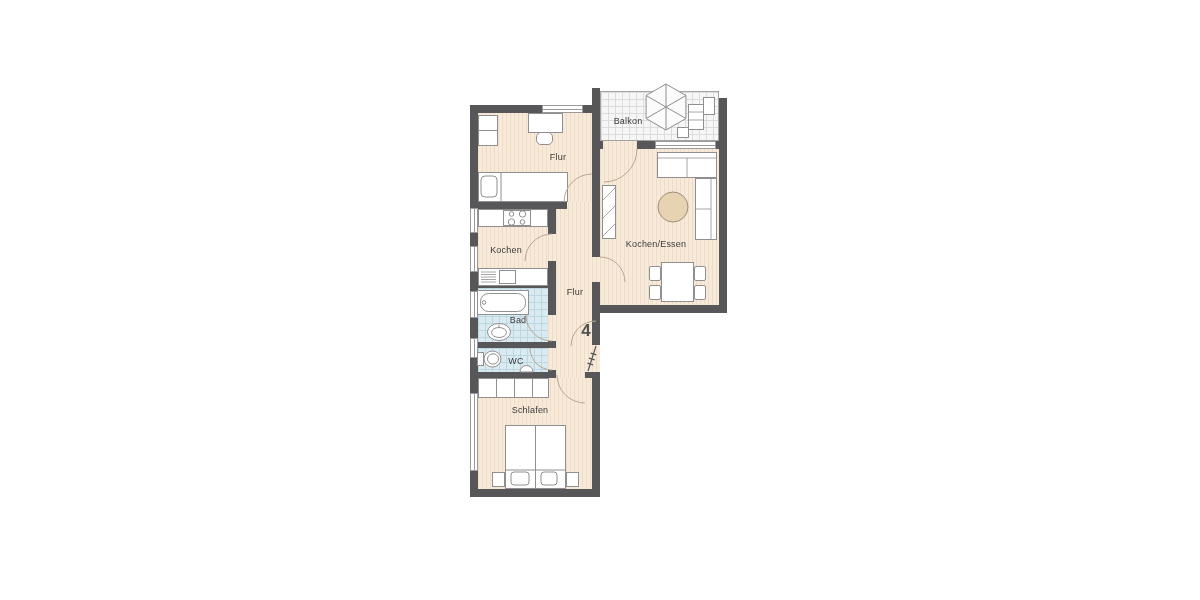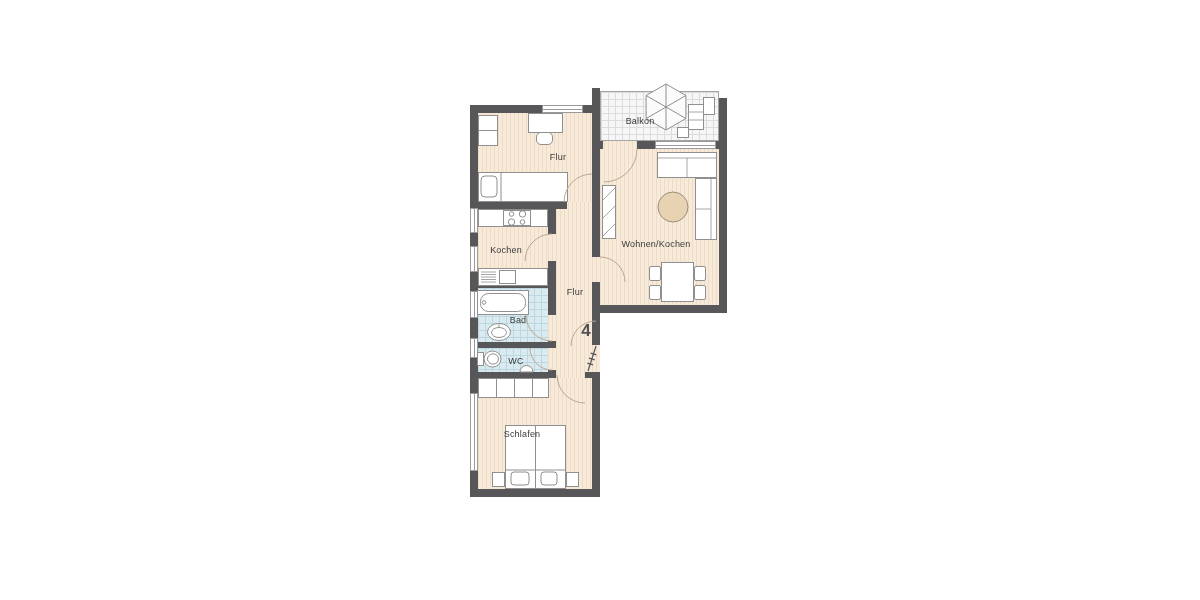--- a/index.html
+++ b/index.html
@@ -190,19 +190,19 @@
     <g stroke="#8f8f8f" stroke-width="0.8">
       <line x1="219" y1="24" x2="233" y2="24"></line>
       <line x1="219" y1="32" x2="233" y2="32"></line>
     </g>
   </svg>
 
   <span class="lbl" style="left:88px;top:69px;">Flur</span>
   <span class="lbl" style="left:36px;top:162px;">Kochen</span>
   <span class="lbl" style="left:48px;top:232px;">Bad</span>
   <span class="lbl" style="left:46px;top:265px;margin-top:8px;">WC</span>
-  <span class="lbl" style="left:52px;top:322px;margin-top:24px;">Schlafen</span>
+  <span class="lbl" style="left:60px;top:322px;">Schlafen</span>
   <span class="lbl" style="left:105px;top:204px;">Flur</span>
-  <span class="lbl" style="left:186px;top:156px;">Wohnen/Kochen</span>
-  <span class="lbl" style="left:158px;top:33px;padding-left:24px;">Balkon</span>
+  <span class="lbl" style="left:186px;top:156px;">Kochen/Essen</span>
+  <span class="lbl" style="left:158px;top:33px;">Balkon</span>
   <span class="unit" style="left:116px;top:243px;">4</span>
 
 </div>
 
 </body></html>

